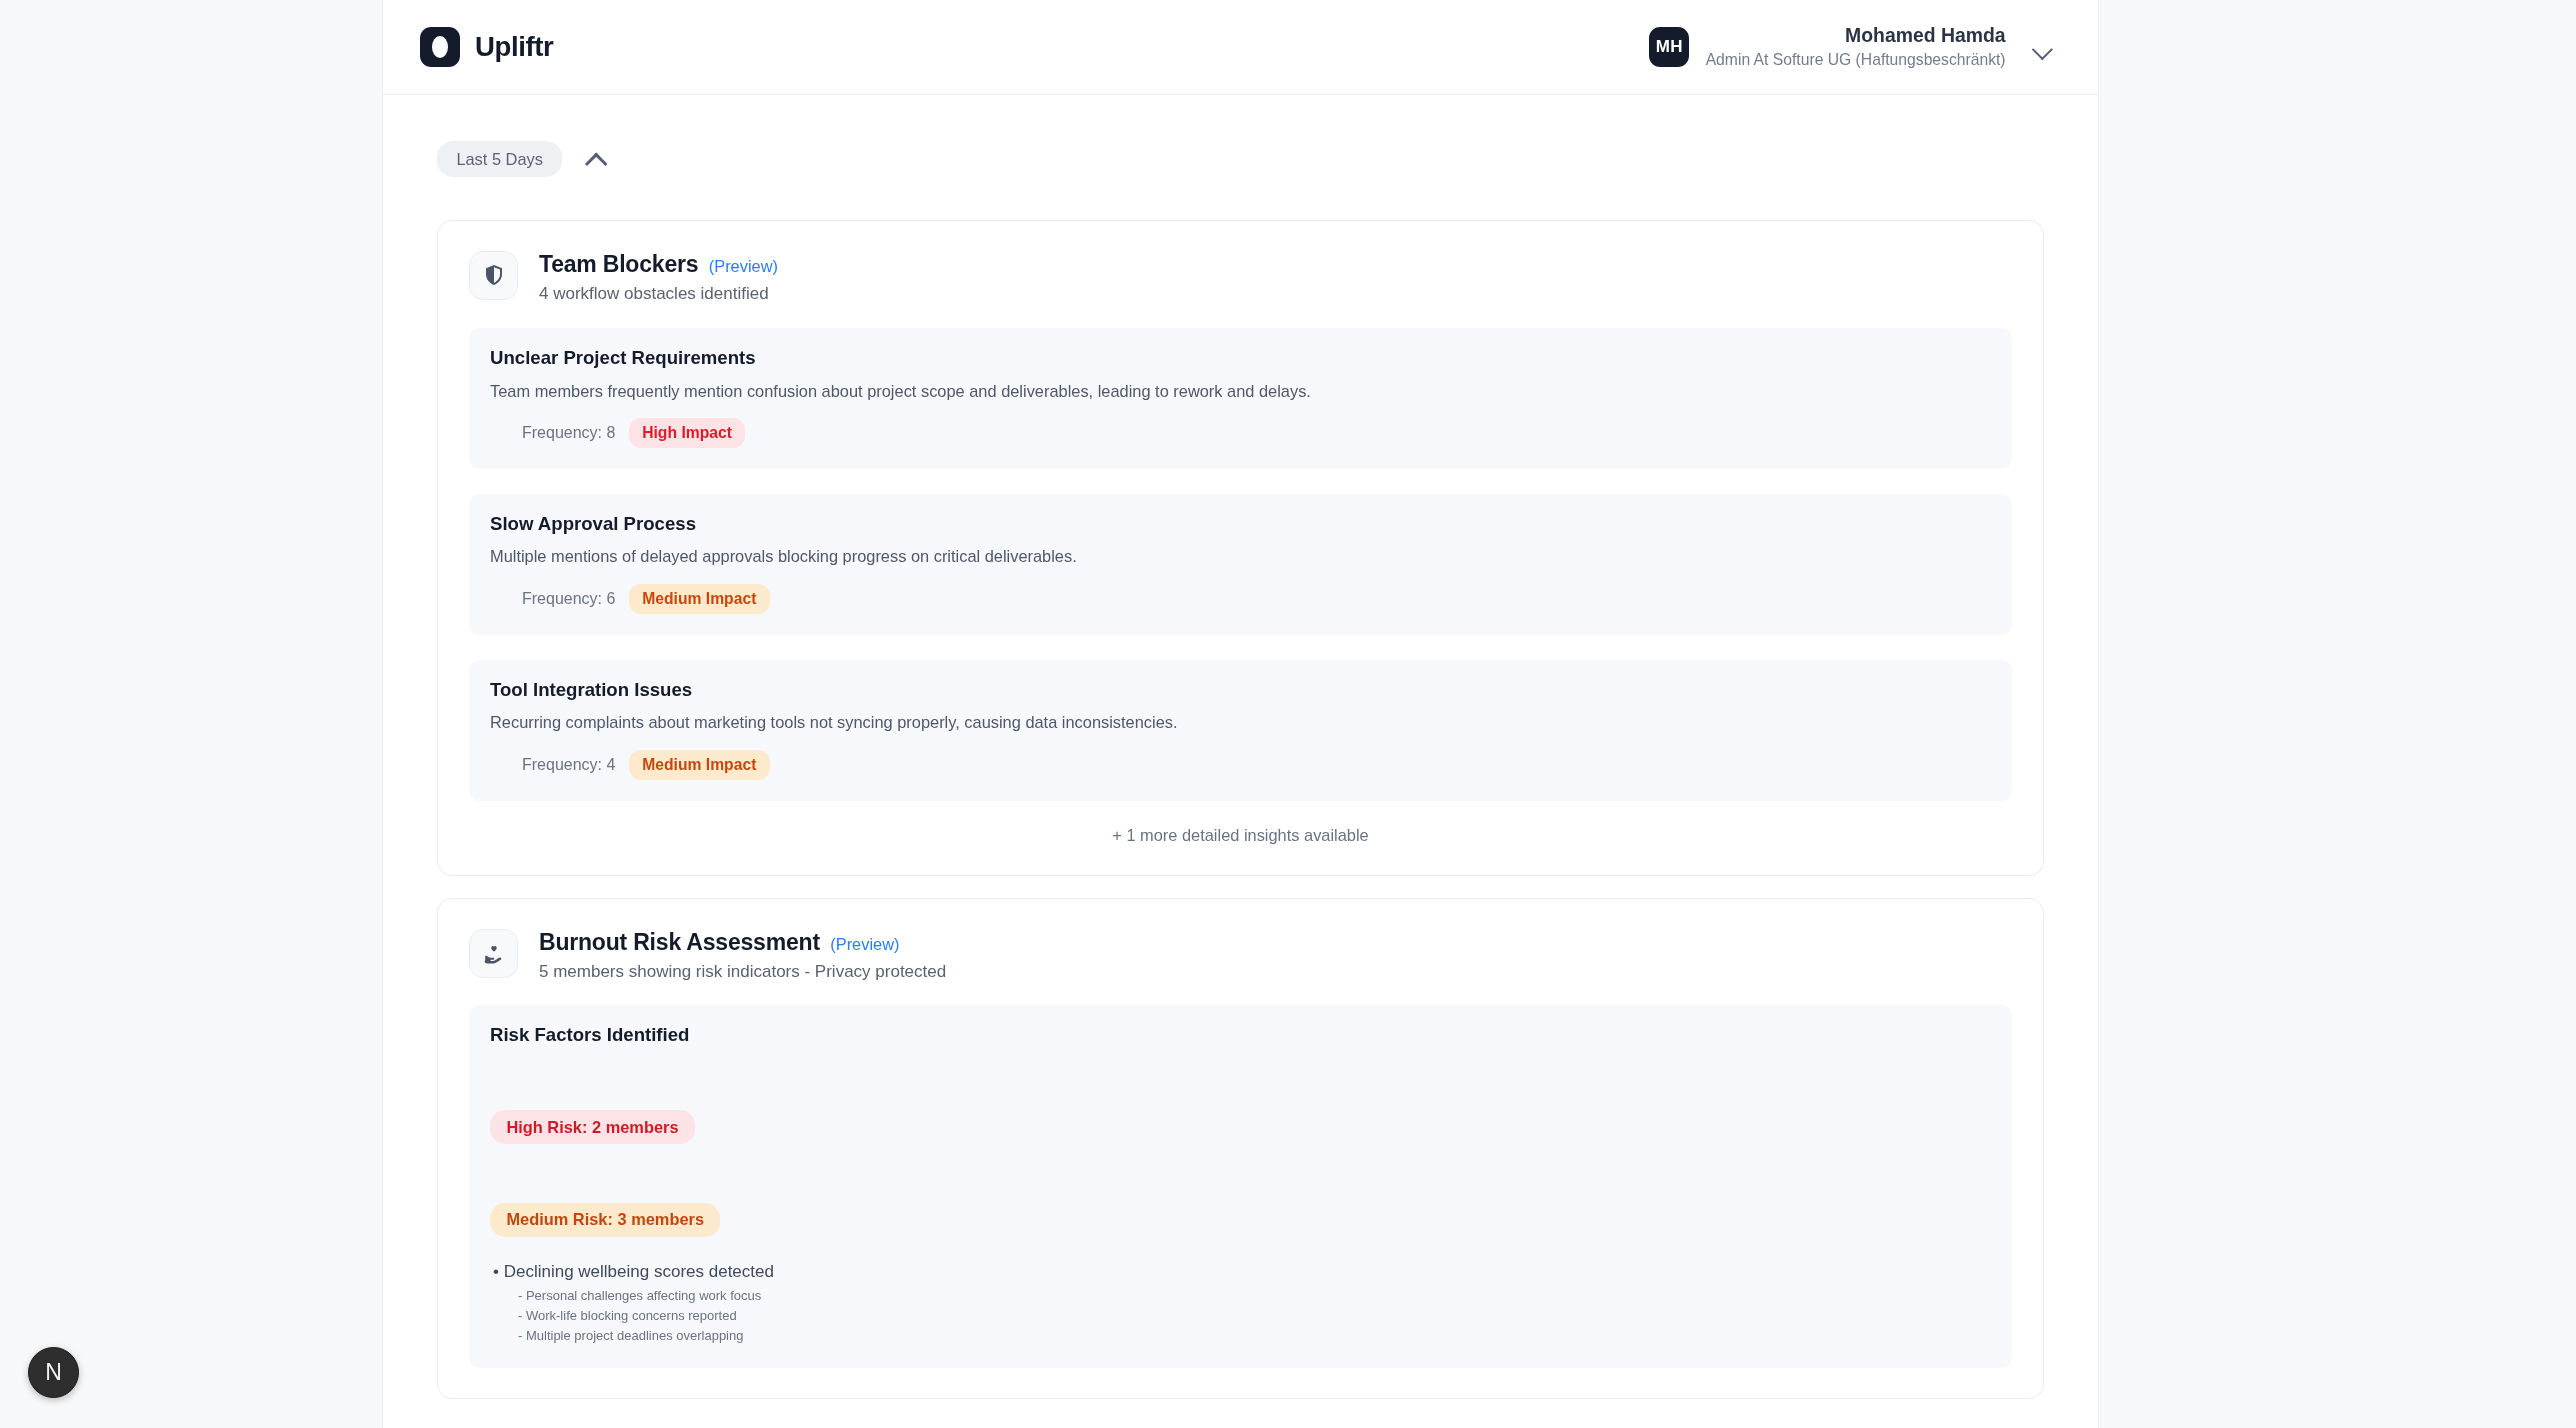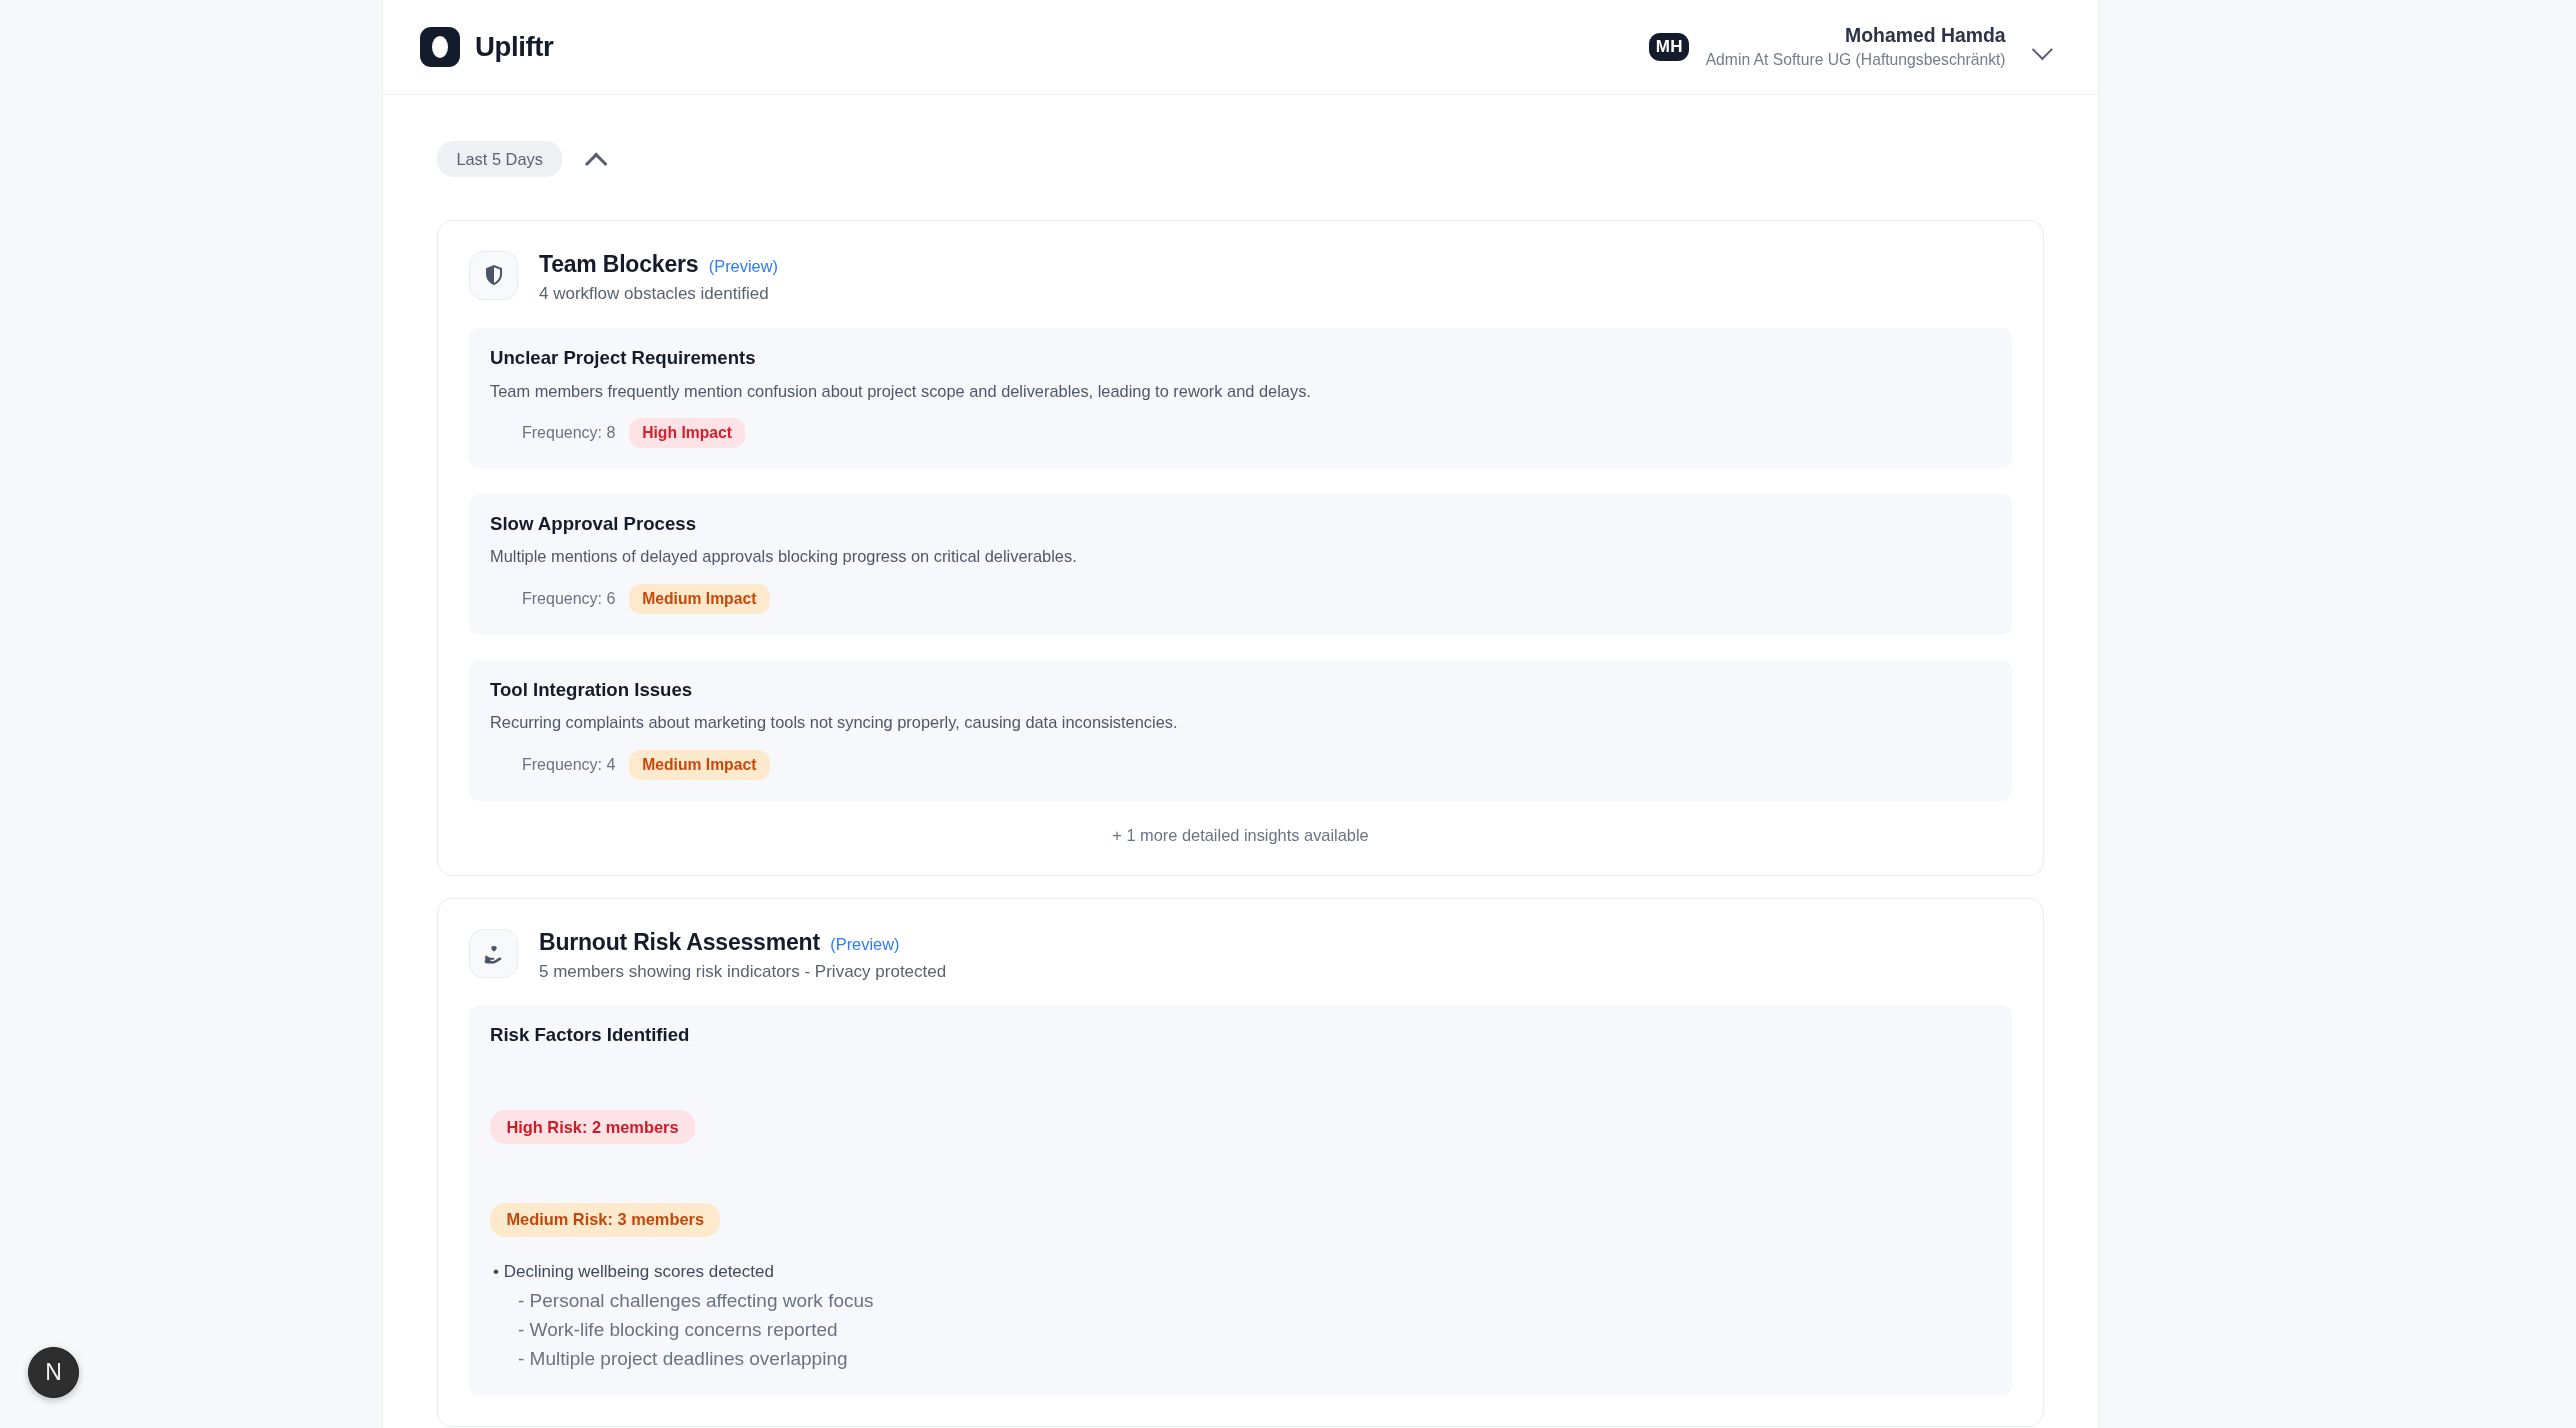--- a/index.html
+++ b/index.html
@@ -45,21 +45,21 @@
   }
   .brand-mark .hole {
     width:15.7px; height:21.6px; border-radius:8.2px/11.2px; background:#ffffff;
   }
   .brand-name {
     font-size:27.6px; font-weight:700; letter-spacing:-0.4px; color:#141b2b;
   }
 
   .user-box { display:flex; align-items:center; gap:16.4px; }
   .avatar {
-    width:40px; height:28px; border-radius:11.2px; background:#141b2b;
+    width:40px; height:40px; border-radius:11.2px; background:#141b2b;
     color:#fff; font-size:17px; font-weight:600;
     display:flex; align-items:center; justify-content:center;
     letter-spacing:0.3px;
   }
   .user-text { text-align:right; line-height:1.28; }
   .user-name { font-size:19.4px; font-weight:600; color:#2b3446; }
   .user-role { font-size:15.7px; color:#737d8e; margin-top:2.2px; }
   .chev-down {
     width:24px; height:24px; position:relative; flex:none; margin-left:9px;
   }
@@ -148,21 +148,21 @@
     font-size:16.4px; font-weight:600; padding:7.5px 16.4px; border-radius:15px;margin-top:48px;
   }
   .risk-chip.high { background:#fde3e5; color:#cf1b27; }
   .risk-chip.medium { background:#fdeacd; color:#c2470c; }
 
   .factor-list { margin-top:22.4px; }
   .factor-main {
     font-size:17px; color:#3f4a5c; line-height:1.55; padding-left:3px;
   }
   .factor-sub {
-    font-size:19px; color:#69728233; color:#6a7382; line-height:1.55; padding-left:28px;
+    font-size:13px; color:#69728233; color:#6a7382; line-height:1.55; padding-left:28px;
   }
 
   
   .dev-badge {
     position:absolute; left:28px; bottom:30px;
     width:51px; height:51px; border-radius:50%;
     background:#2e2e2e; border:1.5px solid #1b1b1b;
     box-shadow:0 2.2px 7.5px rgba(0,0,0,0.25);
     display:flex; align-items:center; justify-content:center;
     color:#f2f2f2; font-size:23px; font-weight:400;

